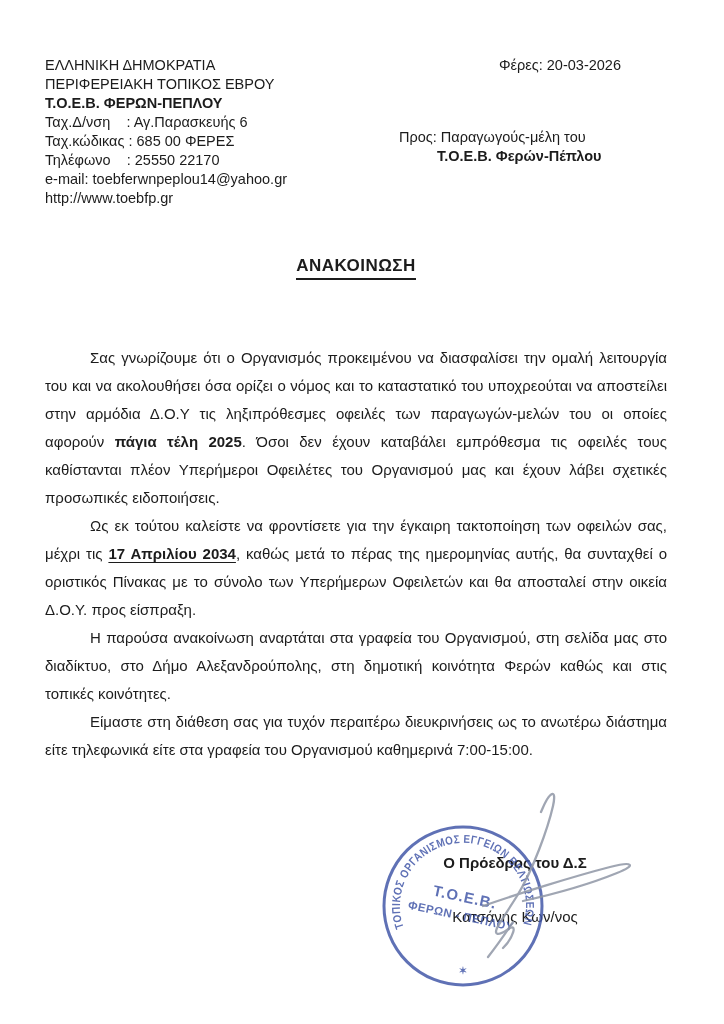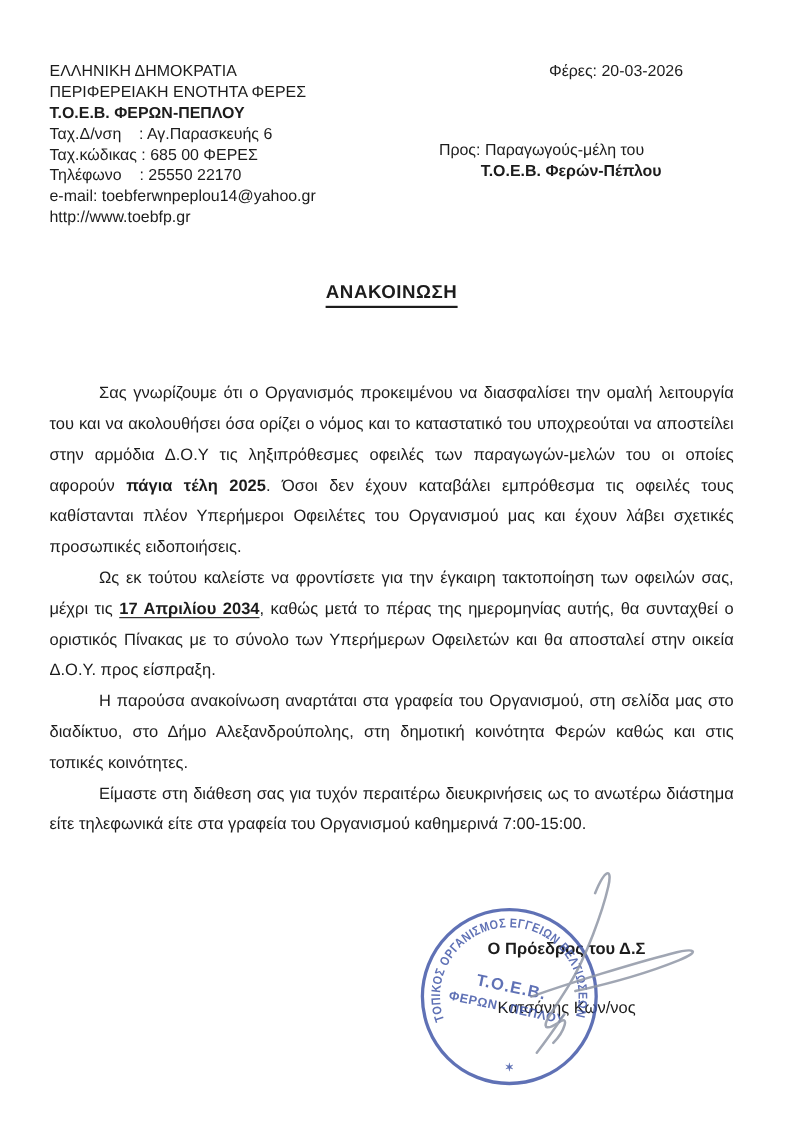--- a/index.html
+++ b/index.html
@@ -61,21 +61,21 @@
   }
 </style>
 </head>
 <body>
 
 <div class="page">
 
   <header class="letterhead">
     <div class="sender-block">
       <div class="sender-line">ΕΛΛΗΝΙΚΗ ΔΗΜΟΚΡΑΤΙΑ</div>
-      <div class="sender-line">ΠΕΡΙΦΕΡΕΙΑΚΗ ΕΝΟΤΗΤΑ ΦΕΡΕΣ</div>
+      <div class="sender-line">ΠΕΡΙΦΕΡΕΙΑΚΗ ΤΟΠΙΚΟΣ ΕΒΡΟΥ</div>
       <div class="sender-line bold">Τ.Ο.Ε.Β. ΦΕΡΩΝ-ΠΕΠΛΟΥ</div>
       <div class="sender-line">Ταχ.Δ/νση    : Αγ.Παρασκευής 6</div>
       <div class="sender-line">Ταχ.κώδικας : 685 00 ΦΕΡΕΣ</div>
       <div class="sender-line">Τηλέφωνο    : 25550 22170</div>
       <div class="sender-line">e-mail: toebferwnpeplou14@yahoo.gr</div>
       <div class="sender-line">http://www.toebfp.gr</div>
     </div>
     <div class="ref-block">
       <div class="date-block">
         <div>Φέρες: 20-03-2026</div>

